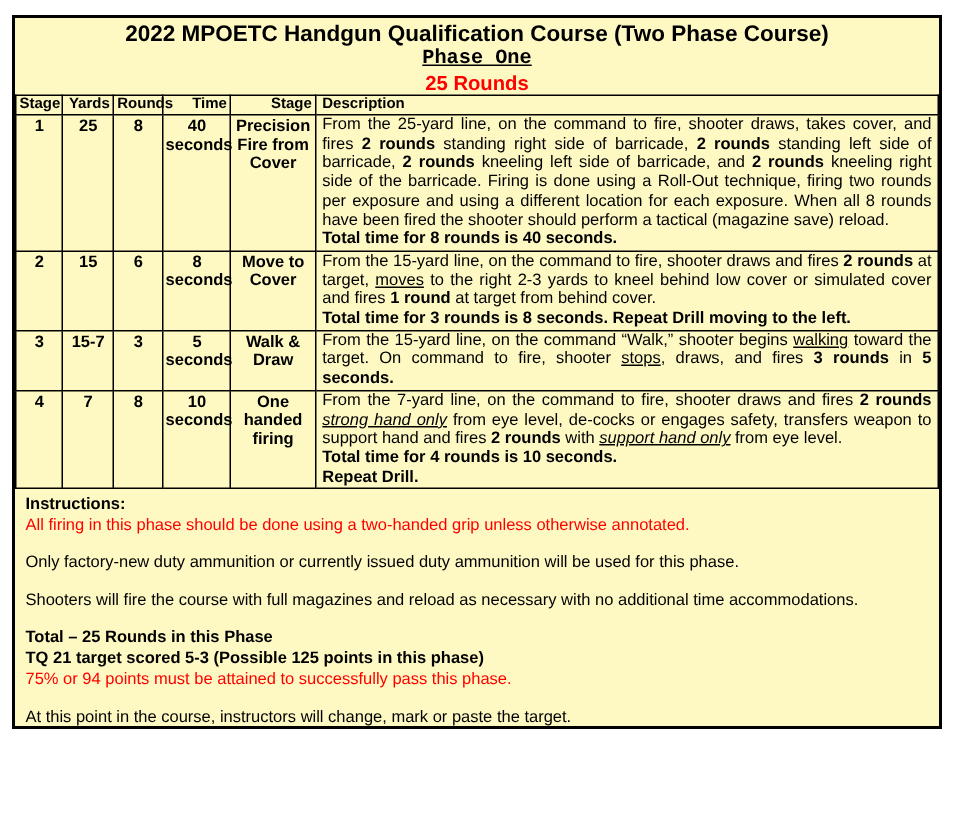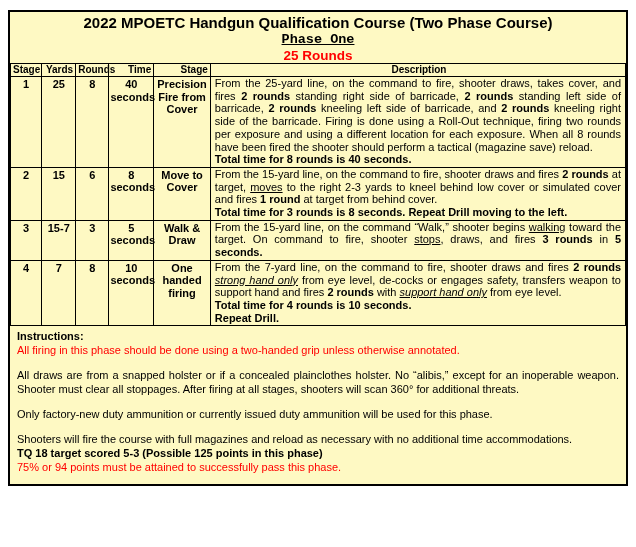--- a/index.html
+++ b/index.html
@@ -33,21 +33,21 @@
     border: 1px solid #000;
     vertical-align: top;
   }
   table.course th {
     font-size: 10px;
     font-weight: bold;
     padding: 0 2px;
     height: 13px;
     text-align: right;
   }
-  table.course th.left { text-align: center; padding-left: 4px; }
+  table.course th.left { text-align: left; padding-left: 4px; }
   td.c {
     font-size: 11px;
     font-weight: bold;
     text-align: center;
     line-height: 12.5px;
     padding-top: 1px;
   }
   td.desc {
     font-size: 11px;
     line-height: 12.7px;
@@ -126,20 +126,21 @@
         <td class="c">10 seconds</td>
         <td class="c">One handed firing</td>
         <td class="desc"><span>From the 7-yard line, on the command to fire, shooter draws and fires </span><span style="font-weight: bold;">2 rounds</span><span> </span><span style="font-style: italic; text-decoration: underline;">strong hand only</span><span> from eye level, de-cocks or engages safety, transfers weapon to support hand and fires </span><span style="font-weight: bold;">2 rounds</span><span> with </span><span style="font-style: italic; text-decoration: underline;">support hand only</span><span> from eye level.</span><br><span style="font-weight: bold;">Total time for 4 rounds is 10 seconds.</span><br><span style="font-weight: bold;">Repeat Drill.</span></td>
       </tr>
     </tbody>
   </table>
 
   <div class="instructions">
     <div class="ins"><span style="font-weight: bold;">Instructions:</span></div>
     <div class="ins"><span style="color: rgb(255, 0, 0);">All firing in this phase should be done using a two-handed grip unless otherwise annotated.</span></div>
-    <div class="ins gap justify"><span>All draws are from a snapped holster or if a concealed plainclothes holster. No “alibis,” except for an inoperable weapon. Shooter must clear all stoppages. After firing at all stages, shooters will scan 360° for additional threats.</span></div>
     <div class="ins gap"><span>Only factory-new duty ammunition or currently issued duty ammunition will be used for this phase.</span></div>
     <div class="ins gap"><span>Shooters will fire the course with full magazines and reload as necessary with no additional time accommodations.</span></div>
-    <div class="ins"><span style="font-weight: bold;">TQ 18 target scored 5-3 (Possible 125 points in this phase)</span></div>
+    <div class="ins gap"><span style="font-weight: bold;">Total – 25 Rounds in this Phase</span></div>
+    <div class="ins"><span style="font-weight: bold;">TQ 21 target scored 5-3 (Possible 125 points in this phase)</span></div>
     <div class="ins"><span style="font-weight: normal; color: rgb(255, 0, 0);">75% or 94 points</span><span style="color: rgb(255, 0, 0);"> must be attained to successfully pass this phase.</span></div>
+    <div class="ins gap"><span>At this point in the course, instructors will change, mark or paste the target.</span></div>
   </div>
 
 </div>
 
 </body></html>

